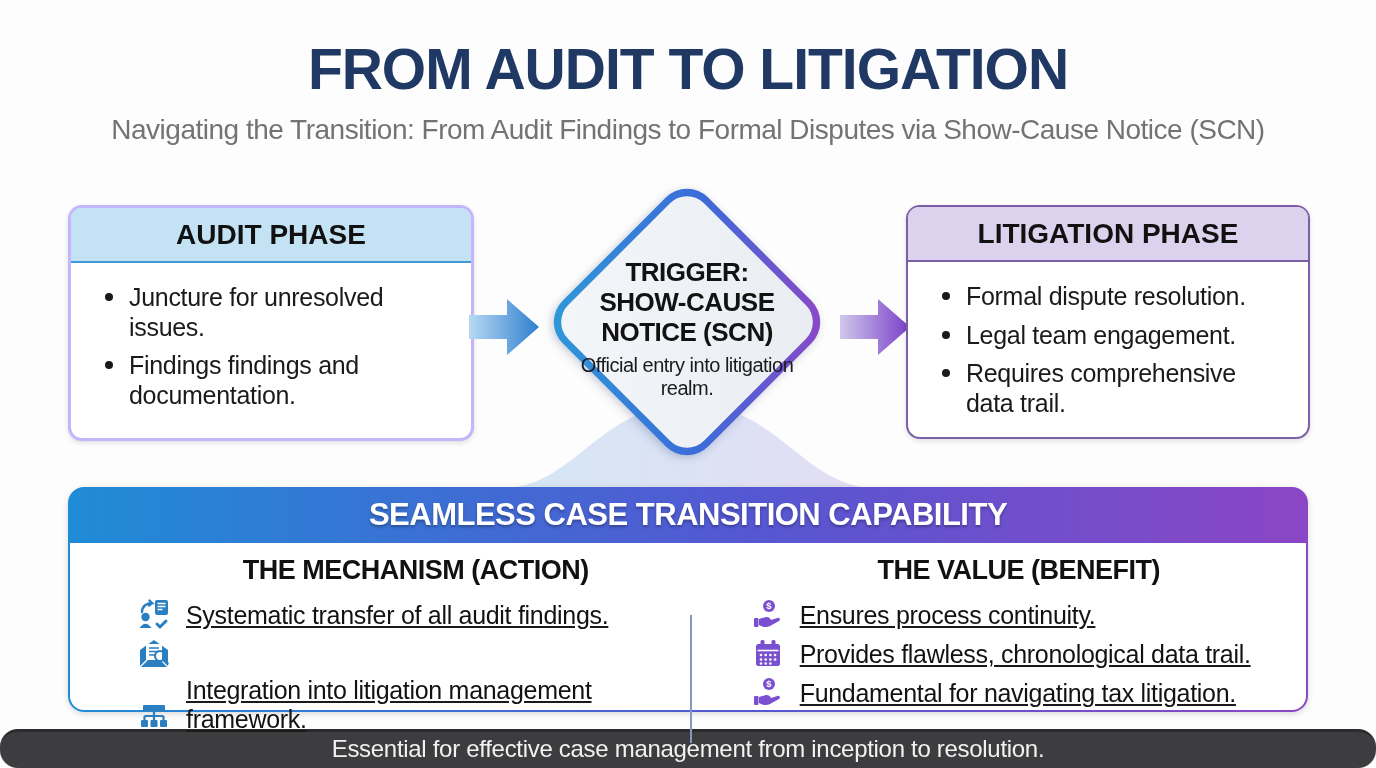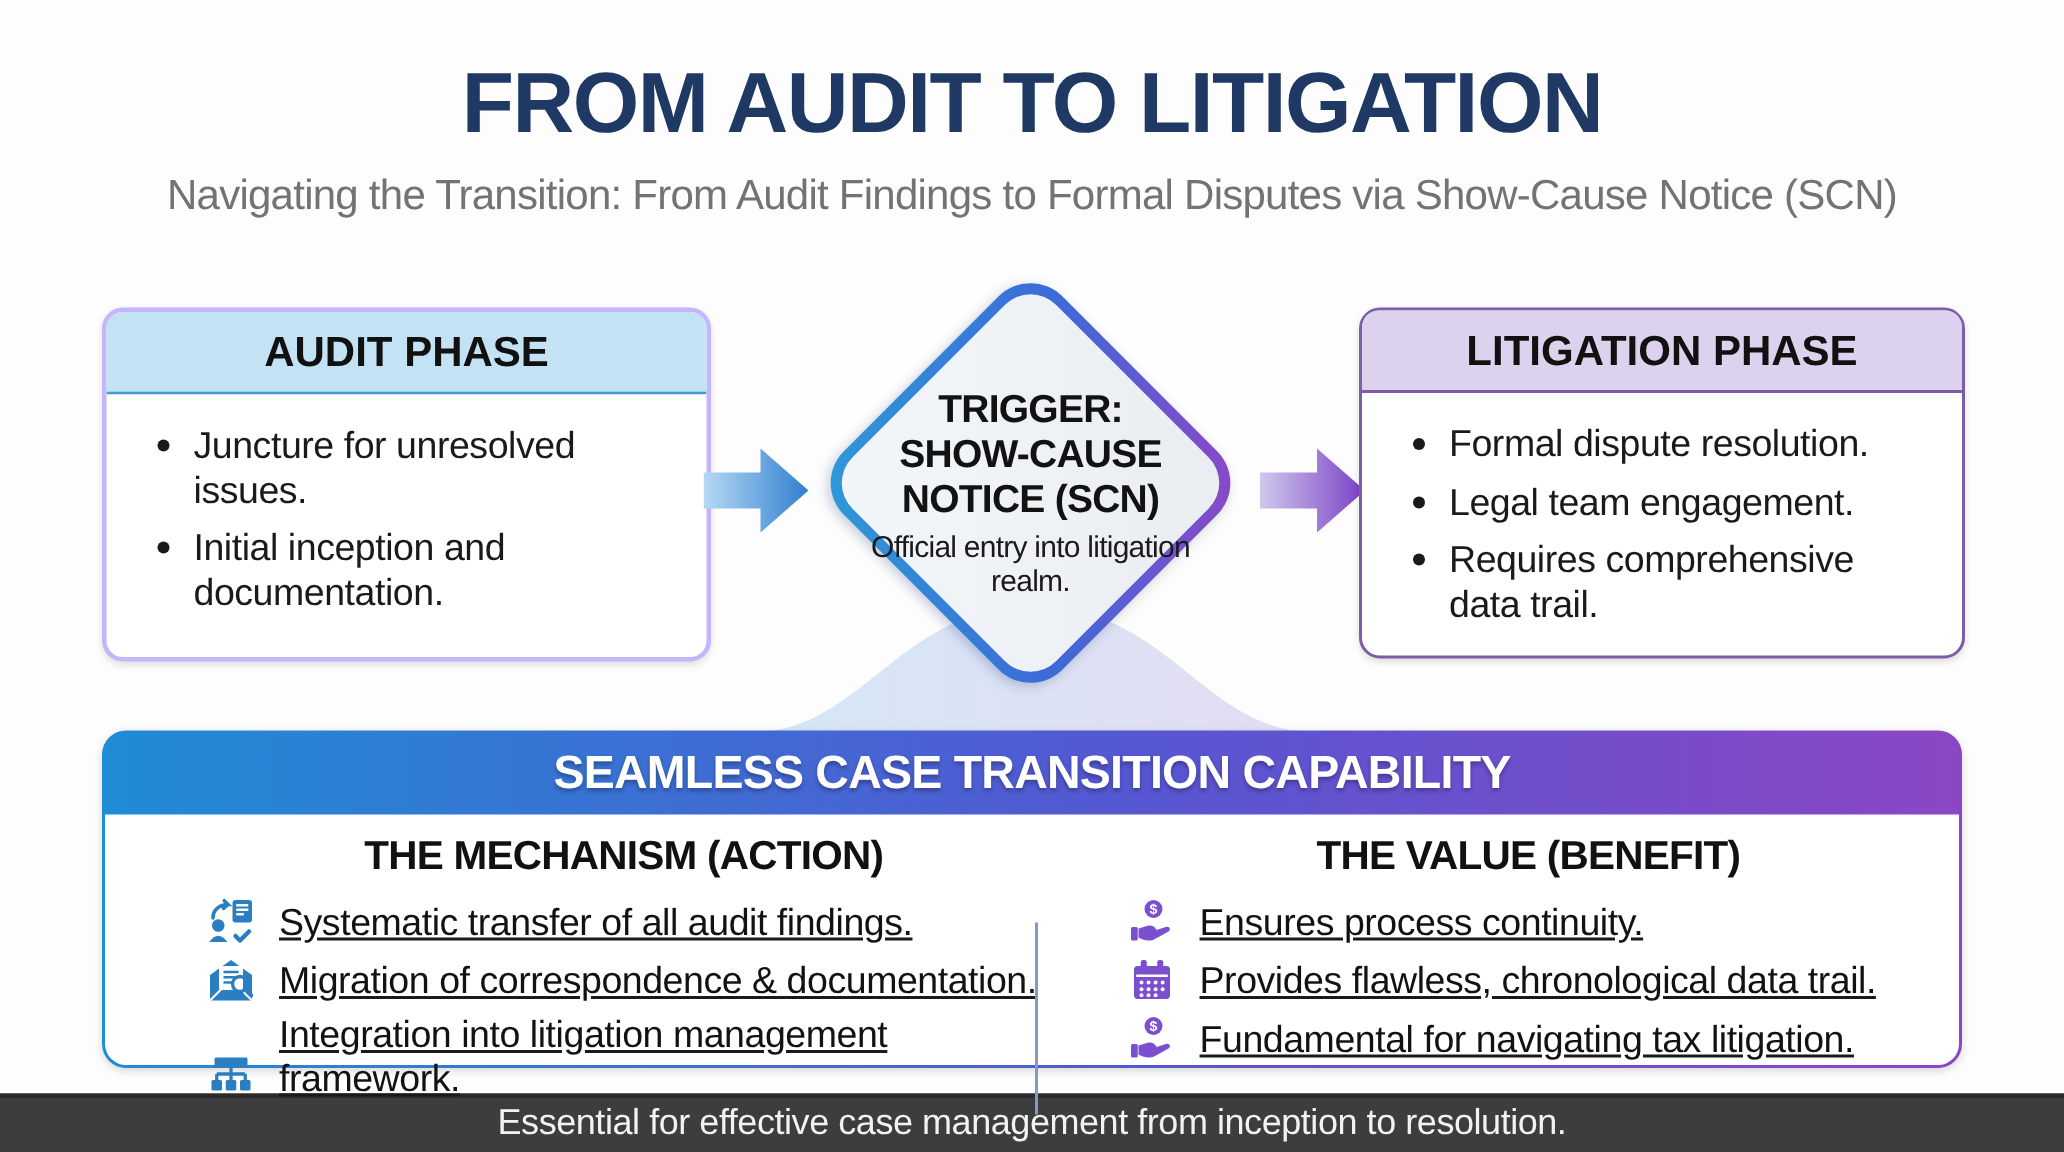--- a/index.html
+++ b/index.html
@@ -67,42 +67,42 @@
   .col-heading{text-align:center;font-size:27px;font-weight:800;letter-spacing:-0.5px;margin-bottom:12px;color:#111;}
   .panel-item{display:flex;align-items:flex-end;gap:16px;margin-bottom:7px;text-decoration:underline;}
   .panel-item .txt{font-size:25px;letter-spacing:-0.3px;color:#121212;}
   .panel-item .ic{flex:0 0 32px;height:32px;}
   .mech .ic{color:#2B7FC0;}
   .val .ic{color:#7A4FD0;}
   .col-divider{position:absolute;left:620px;top:72px;height:128px;width:2px;background:#8598BE;}
   
   .footer{
     position:absolute;left:0;top:729px;width:100%;height:39px;background:#3D3D40;
-    border-top:3px solid #2B2B2D;box-sizing:border-box;
+    border-top:3px solid #2B2B2D;box-sizing:border-box;border-radius:18px;
   }
   .footer-text{line-height:34px;text-align:center;color:#f2f2f2;font-size:24px;letter-spacing:-0.3px;}
 </style>
 </head>
 <body>
 
 <div class="slide">
 
   <h1 class="title">FROM AUDIT TO LITIGATION</h1>
   <div class="subtitle">Navigating the Transition: From Audit Findings to Formal Disputes via Show-Cause Notice (SCN)</div>
 
   <div class="phase-box audit">
     <div class="phase-header">AUDIT PHASE</div>
     <div class="phase-body">
       <div class="bullet-row">
         <span class="dot"></span>
         <span>Juncture for unresolved issues.</span>
       </div>
       <div class="bullet-row">
         <span class="dot"></span>
-        <span>Initial inception and documentation.</span>
+        <span>Findings findings and documentation.</span>
       </div>
     </div>
   </div>
 
   <svg class="arrow left" width="70" height="62" viewBox="0 0 70 62">
     <defs>
         <linearGradient id="ga1" x1="0" y1="0" x2="1" y2="0">
       <stop offset="0" stop-color="#B7D9F3"></stop>
           <stop offset="1" stop-color="#2F7FD0"></stop>
     </linearGradient>
@@ -179,21 +179,20 @@
 
         <div class="panel-item">
           <svg class="ic" viewBox="0 0 32 32">
             <path d="M2 13 L16 3 30 13 V30 H2 Z" fill="currentColor"></path>
             <rect x="8" y="7" width="16" height="16" rx="1.5" fill="#fff"></rect>
             <path d="M11 11h10M11 14.5h10M11 18h6" stroke="currentColor" stroke-width="1.6"></path>
             <path d="M2 30 L13 19 M30 30 L19 19" stroke="#fff" stroke-width="1.4"></path>
             <circle cx="22" cy="19" r="5" fill="none" stroke="currentColor" stroke-width="2.2"></circle>
             <path d="M25.5 22.5 L29.5 26.5" stroke="currentColor" stroke-width="2.6" stroke-linecap="round"></path>
           </svg>
-          <span class="txt">Migration of correspondence &amp; documentation.</span>
         </div>
 
         <div class="panel-item">
           <svg class="ic" viewBox="0 0 32 32">
             <rect x="5" y="3" width="22" height="6.5" rx="1" fill="currentColor"></rect>
             <path d="M16 9.5 V14 M6.5 14 H25.5 M6.5 14 V18 M16 14 V18 M25.5 14 V18" stroke="currentColor" stroke-width="2.2" fill="none"></path>
             <rect x="3" y="18" width="7" height="7" rx="1" fill="currentColor"></rect>
             <rect x="12.5" y="18" width="7" height="7" rx="1" fill="currentColor"></rect>
             <rect x="22" y="18" width="7" height="7" rx="1" fill="currentColor"></rect>
           </svg>

